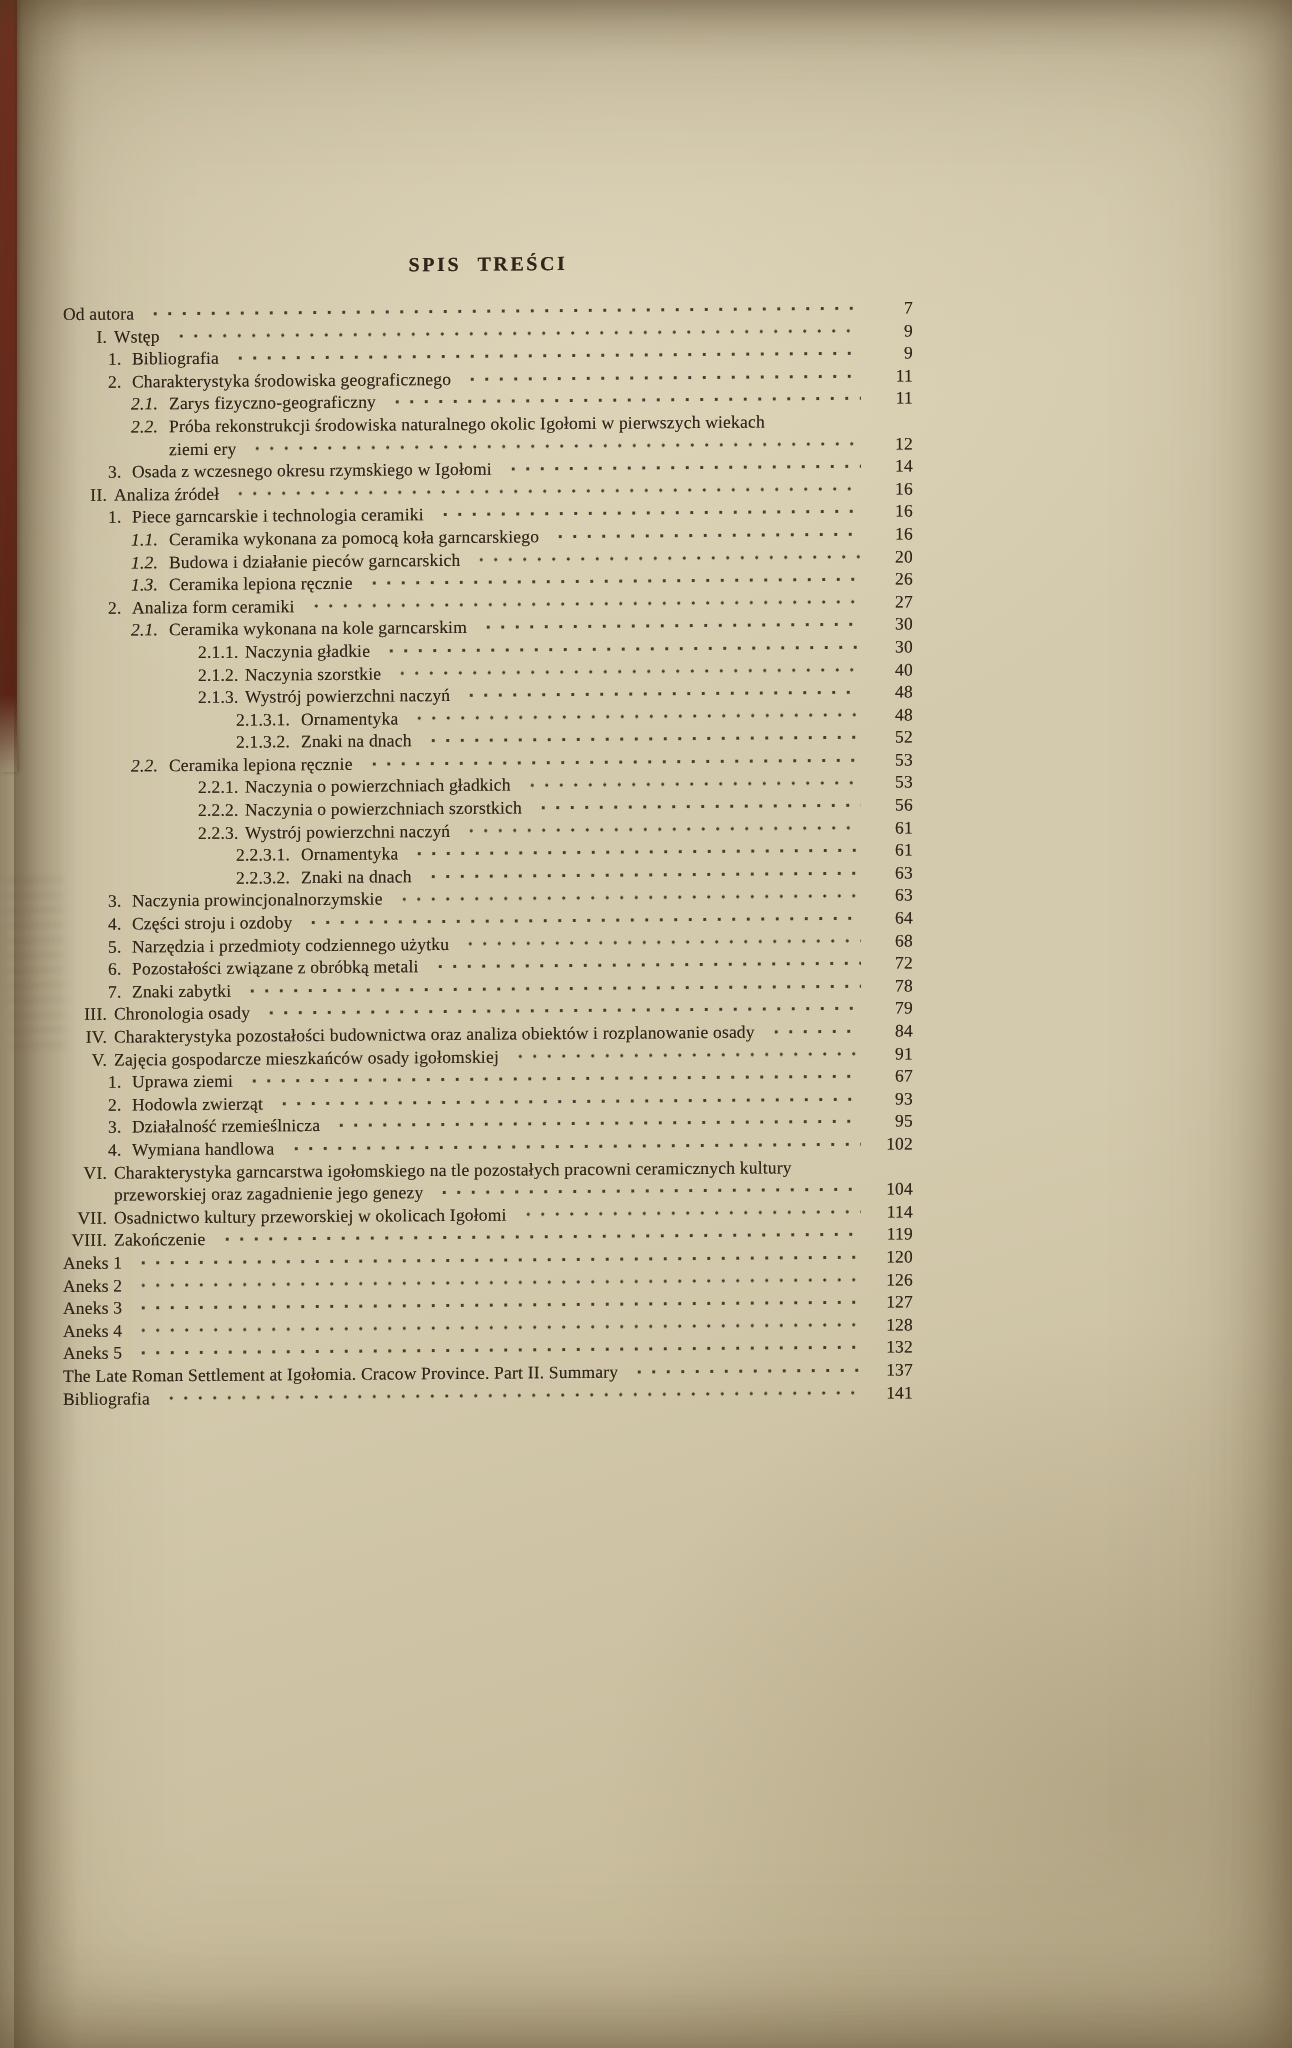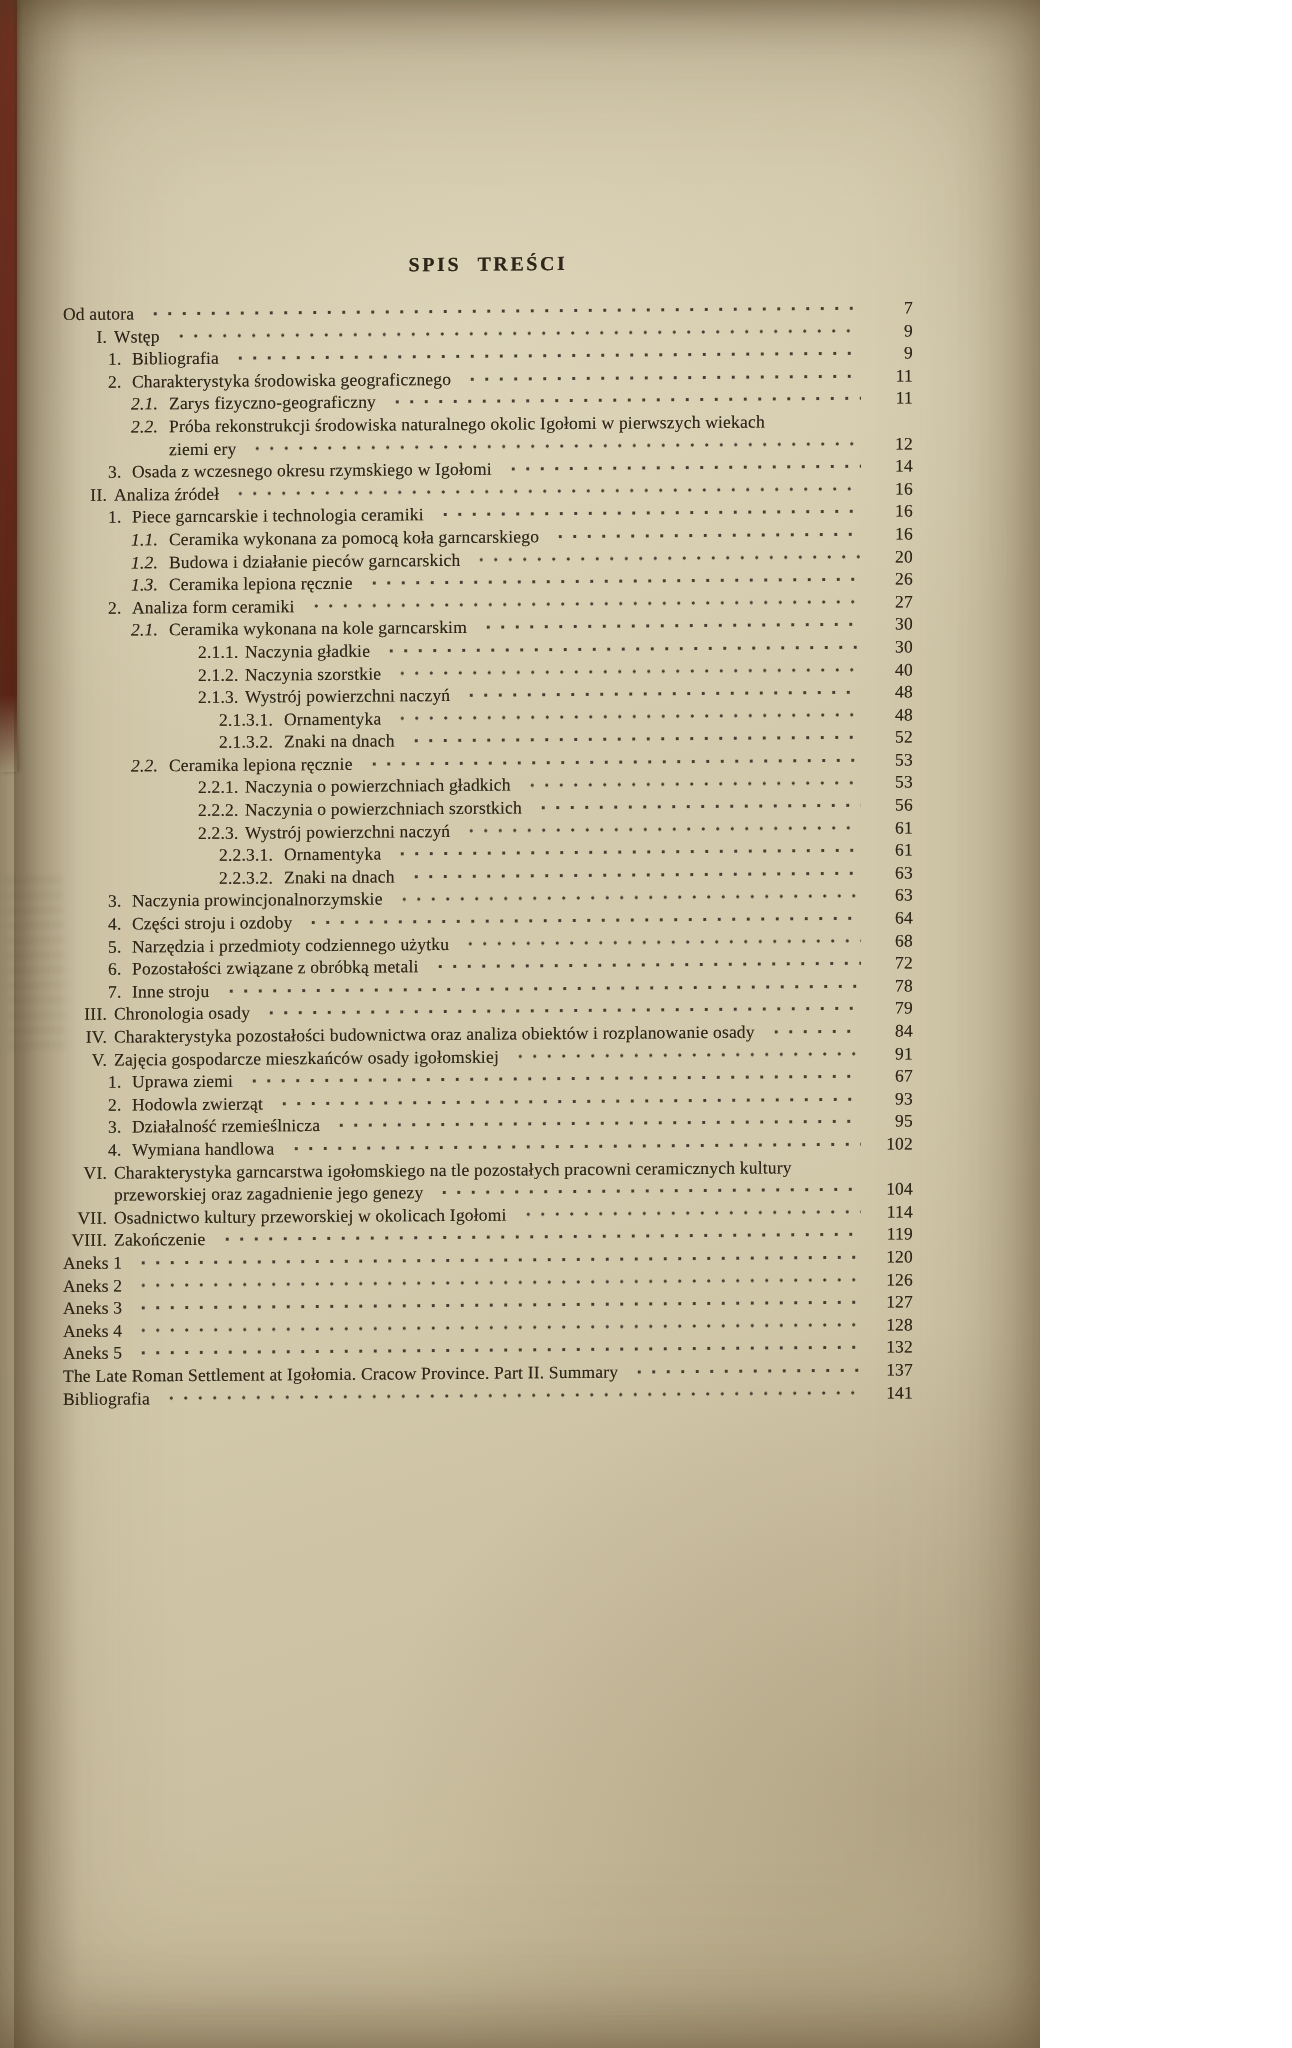--- a/index.html
+++ b/index.html
@@ -1,21 +1,21 @@
 <!DOCTYPE html>
 <html style="--paper: #d3c9ac; --paper-dark: #c8bc9f; --ink: #2e2619; --cover-red: #7c231d;"><head>
 <meta charset="utf-8">
 <style>
   html,body{margin:0;padding:0;}
   body{
     width:1292px;height:2048px;overflow:hidden;
     font-family:"Liberation Serif","DejaVu Serif",serif;
   }
   .photo{
-    position:relative;width:1040px;height:2048px;overflow:hidden;
+    position:relative;width:1292px;height:2048px;overflow:hidden;
     background:
       radial-gradient(1100px 750px at 45% 16%, rgba(255,250,228,.28), transparent 62%),
       radial-gradient(900px 800px at 88% 88%, rgba(92,72,42,.20), transparent 60%),
       linear-gradient(163deg, var(--paper-dark,#c9bda0) 0%, var(--paper,#d4caae) 28%, var(--paper,#d2c8ab) 58%, #c3b795 100%);
   }
   
   .red-strip{
     position:absolute;left:0;top:0;width:17px;height:772px;
     background:linear-gradient(180deg,#8b2d24 0%, var(--cover-red,#7c231d) 55%, #671a15 90%, rgba(95,30,22,0) 100%);
     box-shadow:2px 0 4px rgba(60,20,12,.35);
@@ -52,21 +52,21 @@
     margin:0 0 24px 0;text-align:center;
     font-size:20px;font-weight:bold;letter-spacing:2.6px;word-spacing:9px;
   }
   .row{display:flex;align-items:baseline;line-height:22.6px;min-height:22.6px;white-space:nowrap;}
   .num{flex:0 0 auto;}
   .r  .num{width:44px;text-align:right;margin-right:7px;}
   .p0 .num{width:0;}
   .l1{padding-left:45px;} .l1 .num{width:24px;}
   .l2{padding-left:68px;} .l2 .num{width:38px;font-style:italic;}
   .l3{padding-left:110px;} .l3 .num{width:47px;margin-left:25px;}
-  .l4{padding-left:156px;} .l4 .num{width:65px;}
+  .l4{padding-left:156px;} .l4 .num{width:65px;margin-left:17px;}
   .txt{flex:0 1 auto;}
   .leader{
     flex:1 1 20px;min-width:14px;height:.85em;align-self:center;
     margin:0 10px 0 12px;
     background-image:radial-gradient(circle, rgba(45,37,26,.85) 1.4px, rgba(45,37,26,0) 1.9px);
     background-size:14.5px 14.5px;background-position:2px 58%;background-repeat:repeat-x;
   }
   .pg{flex:0 0 42px;text-align:right;}
 </style>
 </head>
@@ -254,21 +254,21 @@
     <span class="pg">68</span>
   </div>
         <div class="row l1">
     <span class="num">6.</span>
     <span class="txt">Pozostałości związane z obróbką metali</span>
     <span class="leader"></span>
     <span class="pg">72</span>
   </div>
         <div class="row l1">
     <span class="num">7.</span>
-    <span class="txt">Inne stroju</span>
+    <span class="txt">Znaki zabytki</span>
     <span class="leader"></span>
     <span class="pg">78</span>
   </div>
         <div class="row r">
     <span class="num">III.</span>
     <span class="txt">Chronologia osady</span>
     <span class="leader"></span>
     <span class="pg">79</span>
   </div>
         <div class="row r">

